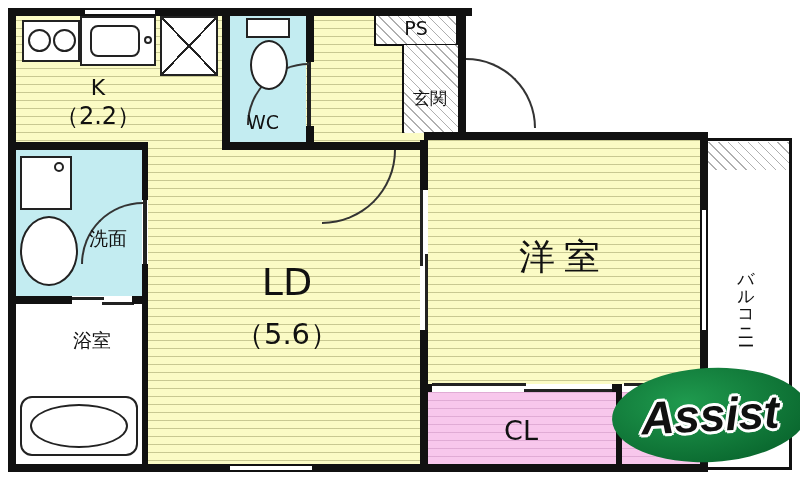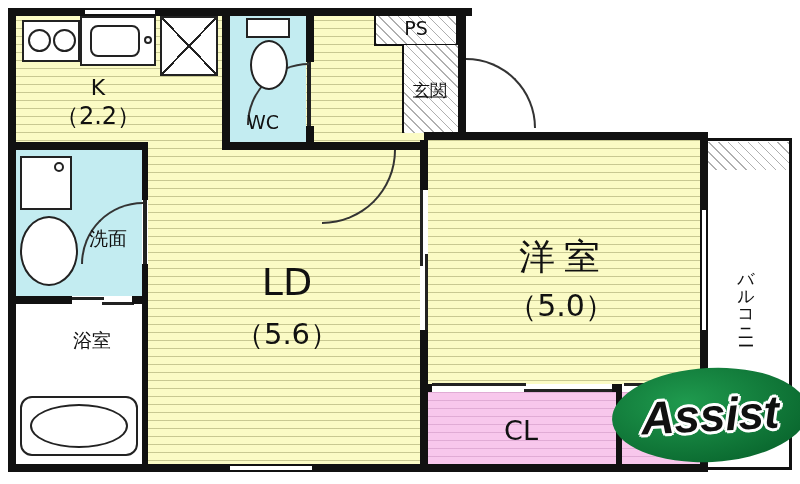--- a/index.html
+++ b/index.html
@@ -142,27 +142,26 @@
   <div class="fixture round" style="left:20px;top:216px;width:58px;height:70px;"></div>
 
   <div class="fixture" style="left:20px;top:396px;width:118px;height:60px;border-radius:12px;">
     <div class="fixture round" style="left:8px;top:6px;width:98px;height:44px;"></div>
   </div>
 
   <div class="lbl" style="left:98px;top:88px;font-size:22px;">K</div>
   <div class="lbl" style="left:98px;top:116px;font-size:24px;">（2.2）</div>
   <div class="lbl" style="left:263px;top:122px;font-size:19px;">WC</div>
   <div class="lbl" style="left:416px;top:28px;font-size:19px;">PS</div>
-  <div class="lbl" style="left:430px;top:90px;font-size:17px;text-decoration:underline;">玄関</div>
+  <div class="lbl" style="left:430px;top:98px;font-size:17px;">玄関</div>
   <div class="lbl" style="left:108px;top:238px;font-size:19px;">洗面</div>
   <div class="lbl" style="left:92px;top:340px;font-size:19px;">浴室</div>
   <div class="lbl" style="left:287px;top:282px;font-size:38px;">LD</div>
   <div class="lbl" style="left:287px;top:334px;font-size:29px;">（5.6）</div>
   <div class="lbl" style="left:564px;top:244px;font-size:36px;letter-spacing:0.25em;margin-top:13px;">洋室</div>
-  <div class="lbl" style="left:561px;top:306px;font-size:30px;">（5.0）</div>
   <div class="lbl vert" style="left:746px;top:298px;font-size:17px;">バルコニー</div>
   <div class="lbl" style="left:521px;top:430px;font-size:27px;">CL</div>
   <div class="lbl" style="left:656px;top:436px;font-size:21px;">CL</div>
 
   <div class="logo">
     <span class="logo-text">Assist</span>
   </div>
 
 </div>
 

